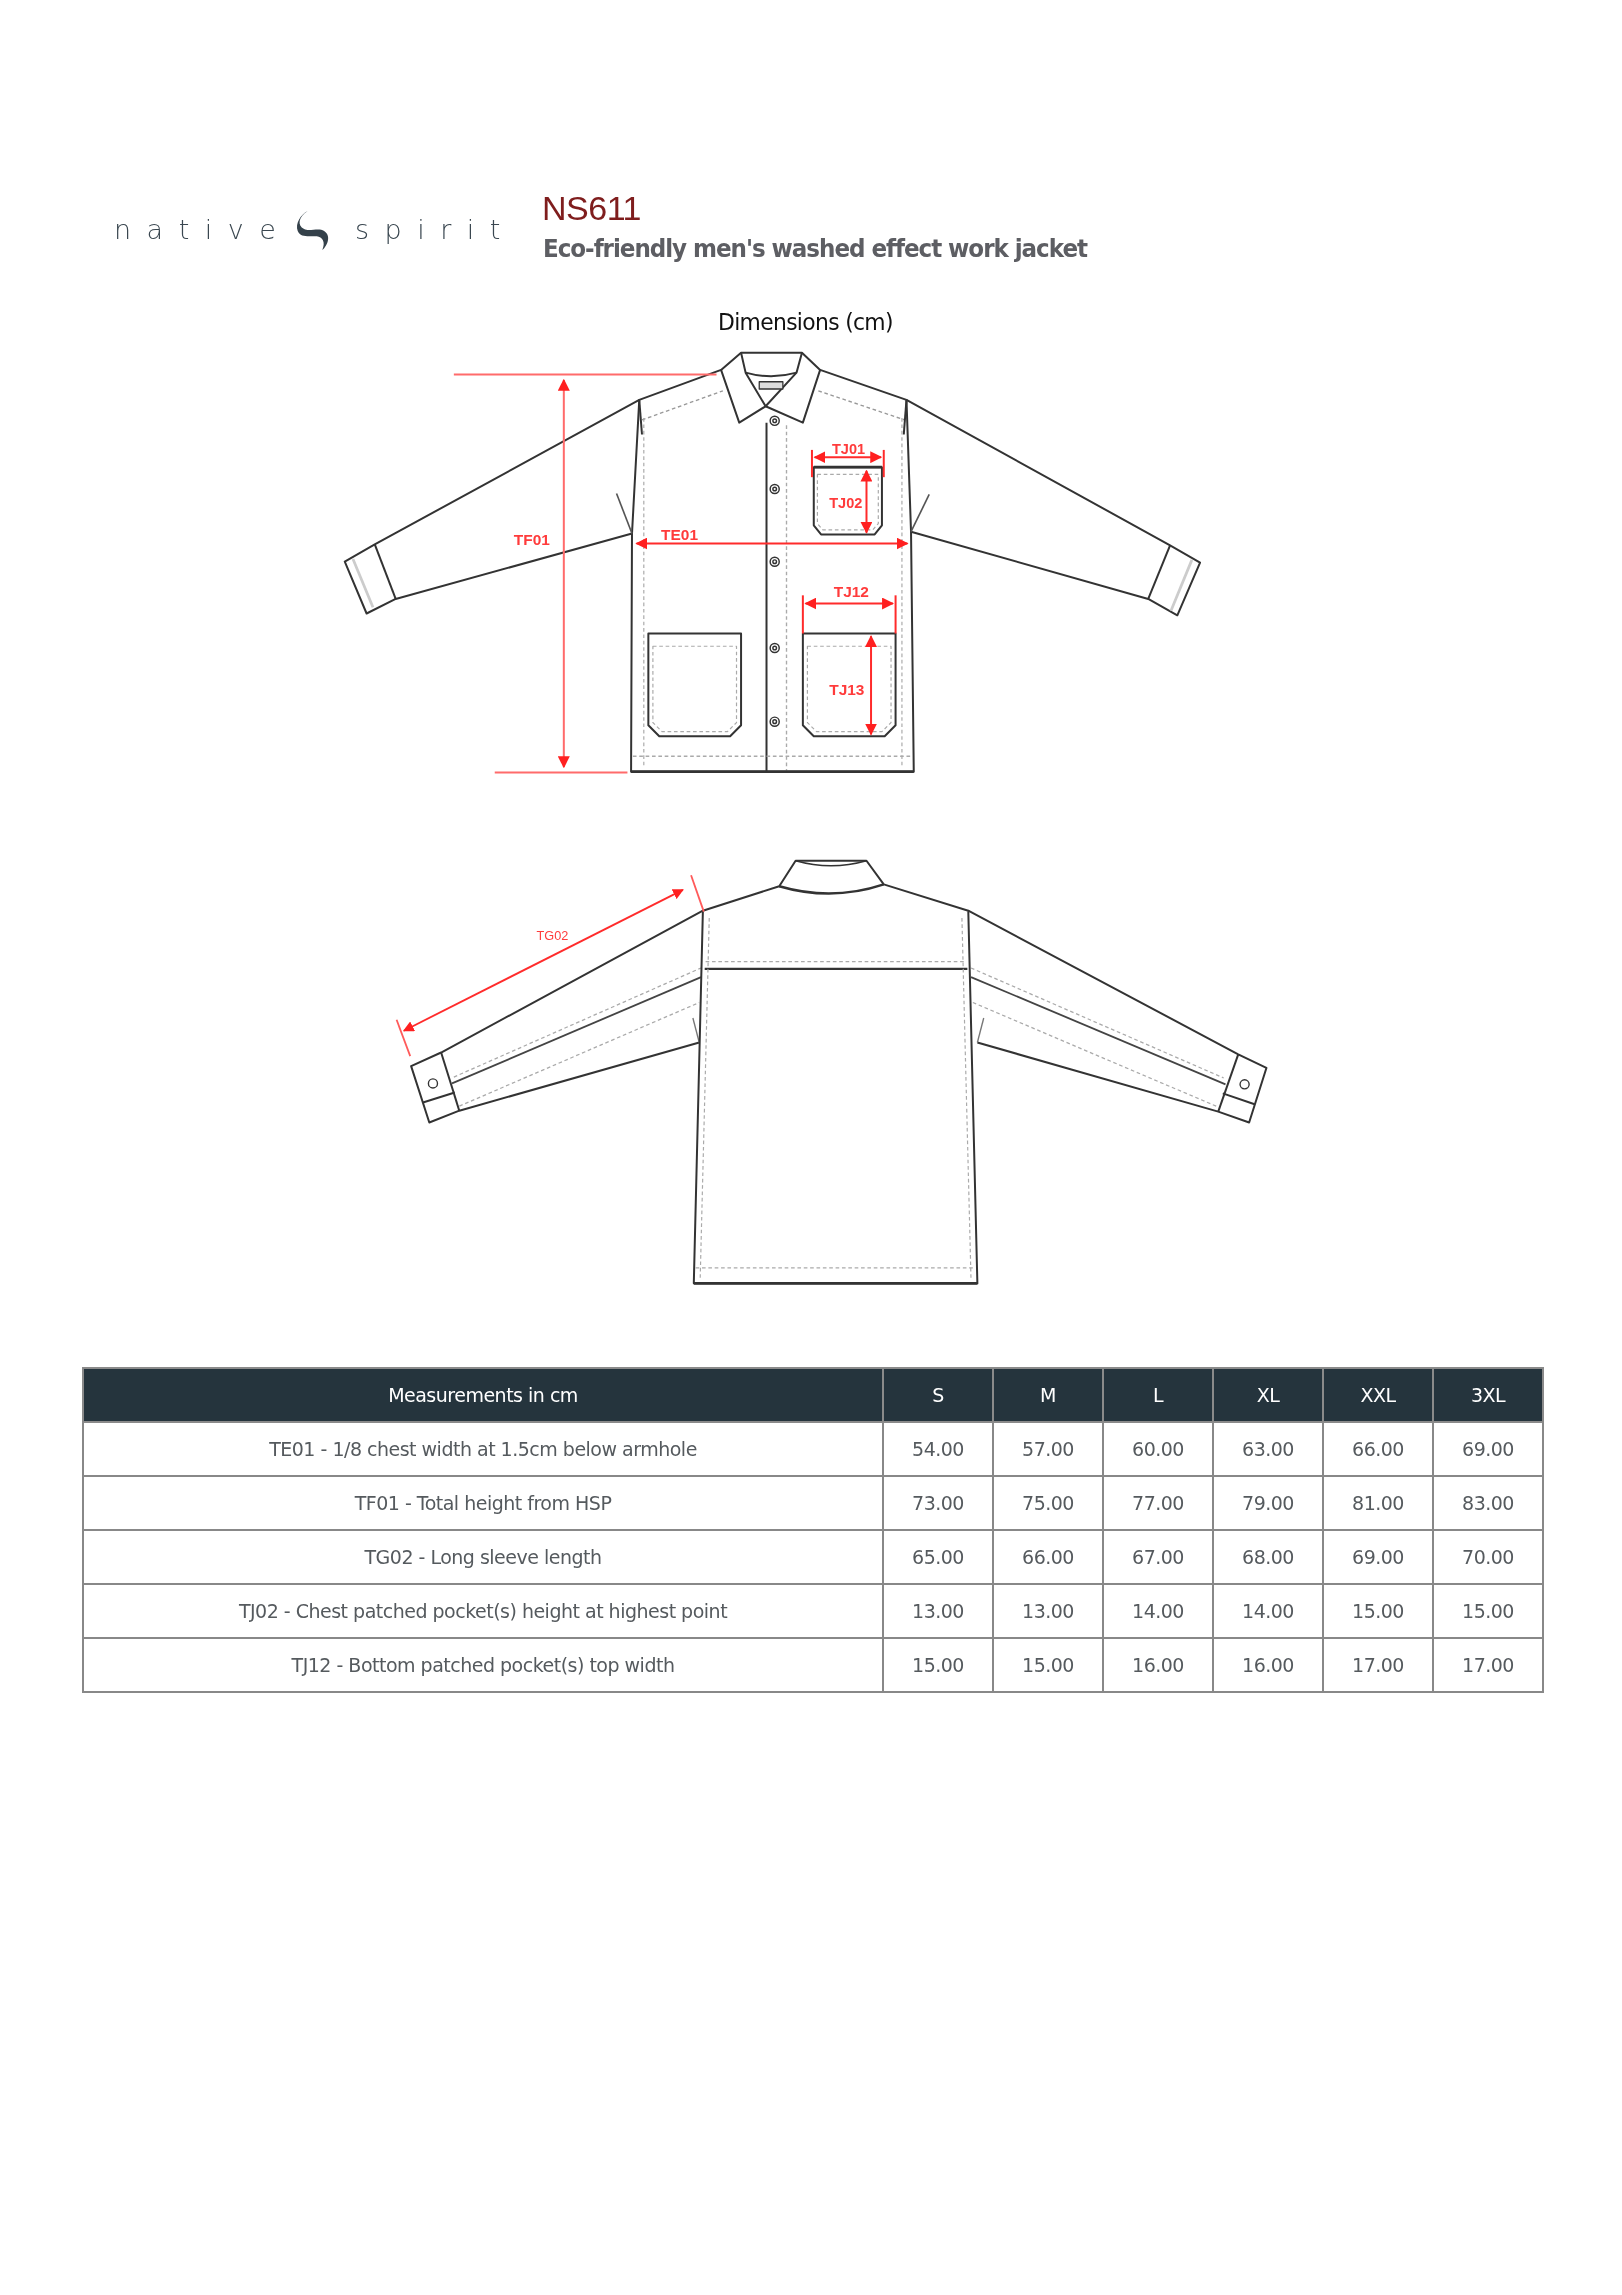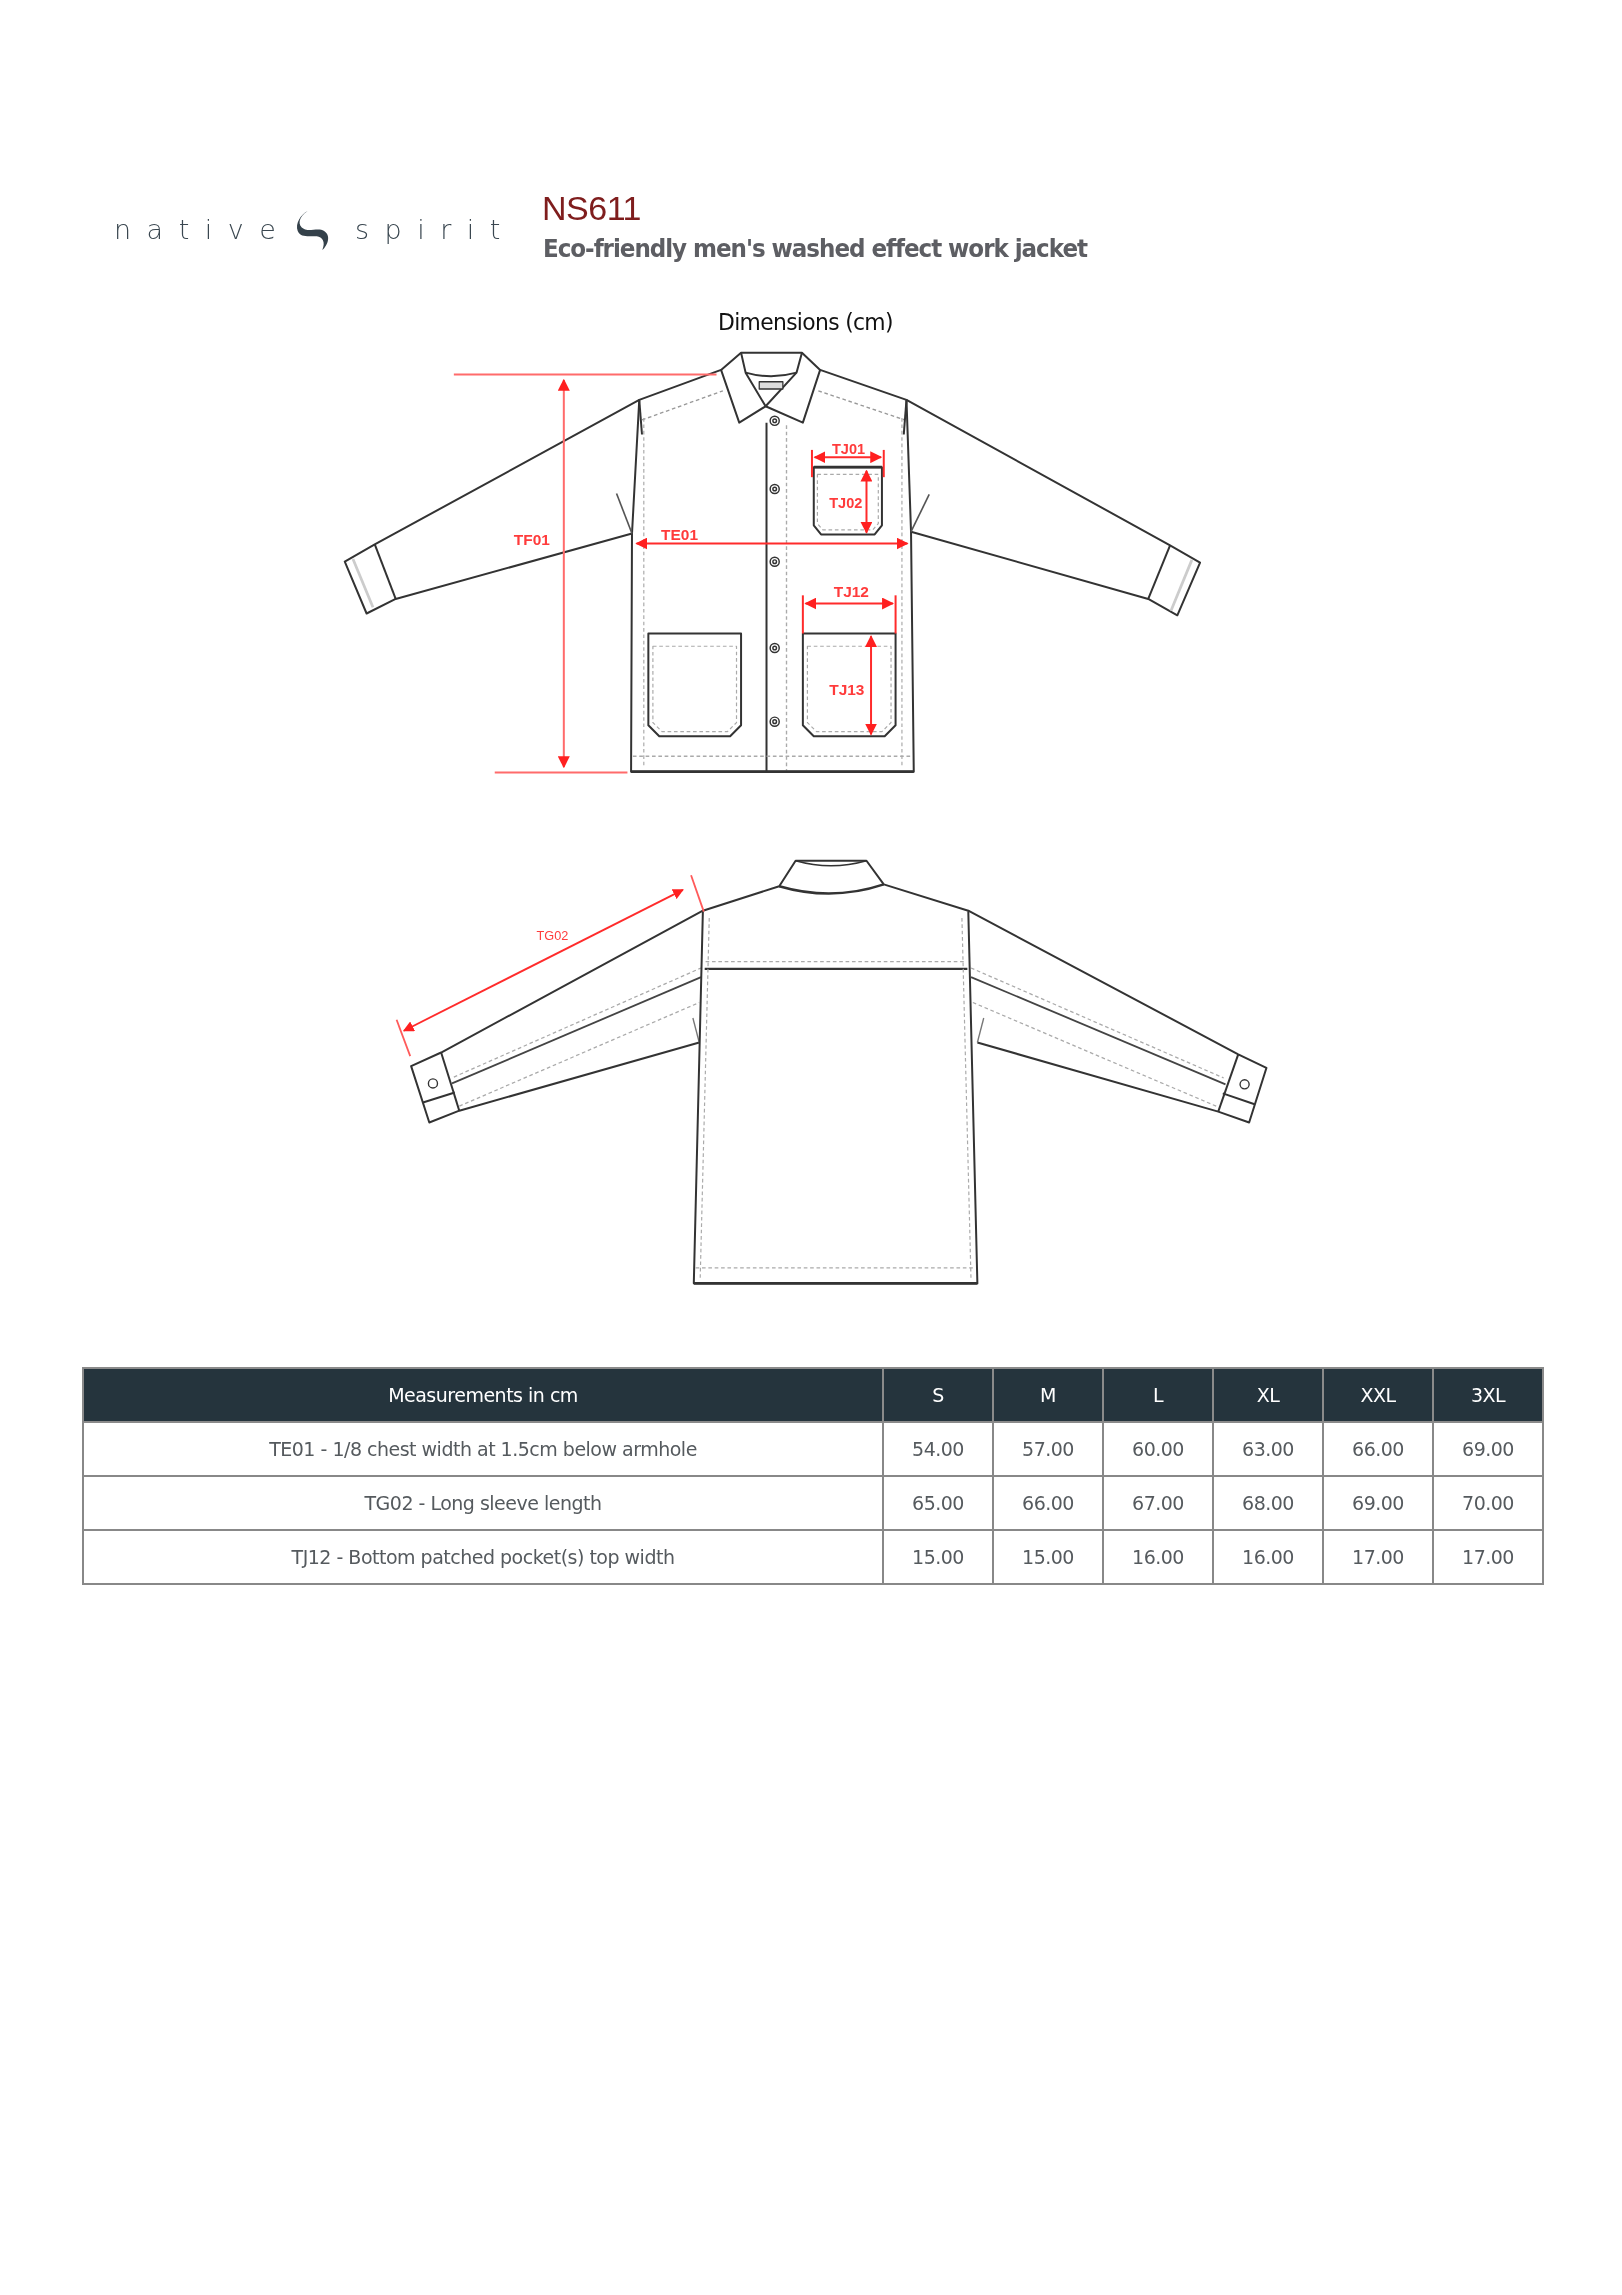--- a/index.html
+++ b/index.html
@@ -173,29 +173,47 @@
     <tr>
       <td class="label-col">TE01 - 1/8 chest width at 1.5cm below armhole</td>
       <td>54.00</td>
       <td>57.00</td>
       <td>60.00</td>
       <td>63.00</td>
       <td>66.00</td>
       <td>69.00</td>
     </tr>
     <tr>
+      <td class="label-col">TF01 - Total height from HSP</td>
+      <td>73.00</td>
+      <td>75.00</td>
+      <td>77.00</td>
+      <td>79.00</td>
+      <td>81.00</td>
+      <td>83.00</td>
+    </tr>
+    <tr>
       <td class="label-col">TG02 - Long sleeve length</td>
       <td>65.00</td>
       <td>66.00</td>
       <td>67.00</td>
       <td>68.00</td>
       <td>69.00</td>
       <td>70.00</td>
     </tr>
     <tr>
+      <td class="label-col">TJ02 - Chest patched pocket(s) height at highest point</td>
+      <td>13.00</td>
+      <td>13.00</td>
+      <td>14.00</td>
+      <td>14.00</td>
+      <td>15.00</td>
+      <td>15.00</td>
+    </tr>
+    <tr>
       <td class="label-col">TJ12 - Bottom patched pocket(s) top width</td>
       <td>15.00</td>
       <td>15.00</td>
       <td>16.00</td>
       <td>16.00</td>
       <td>17.00</td>
       <td>17.00</td>
     </tr>
   </tbody>
 </table>

